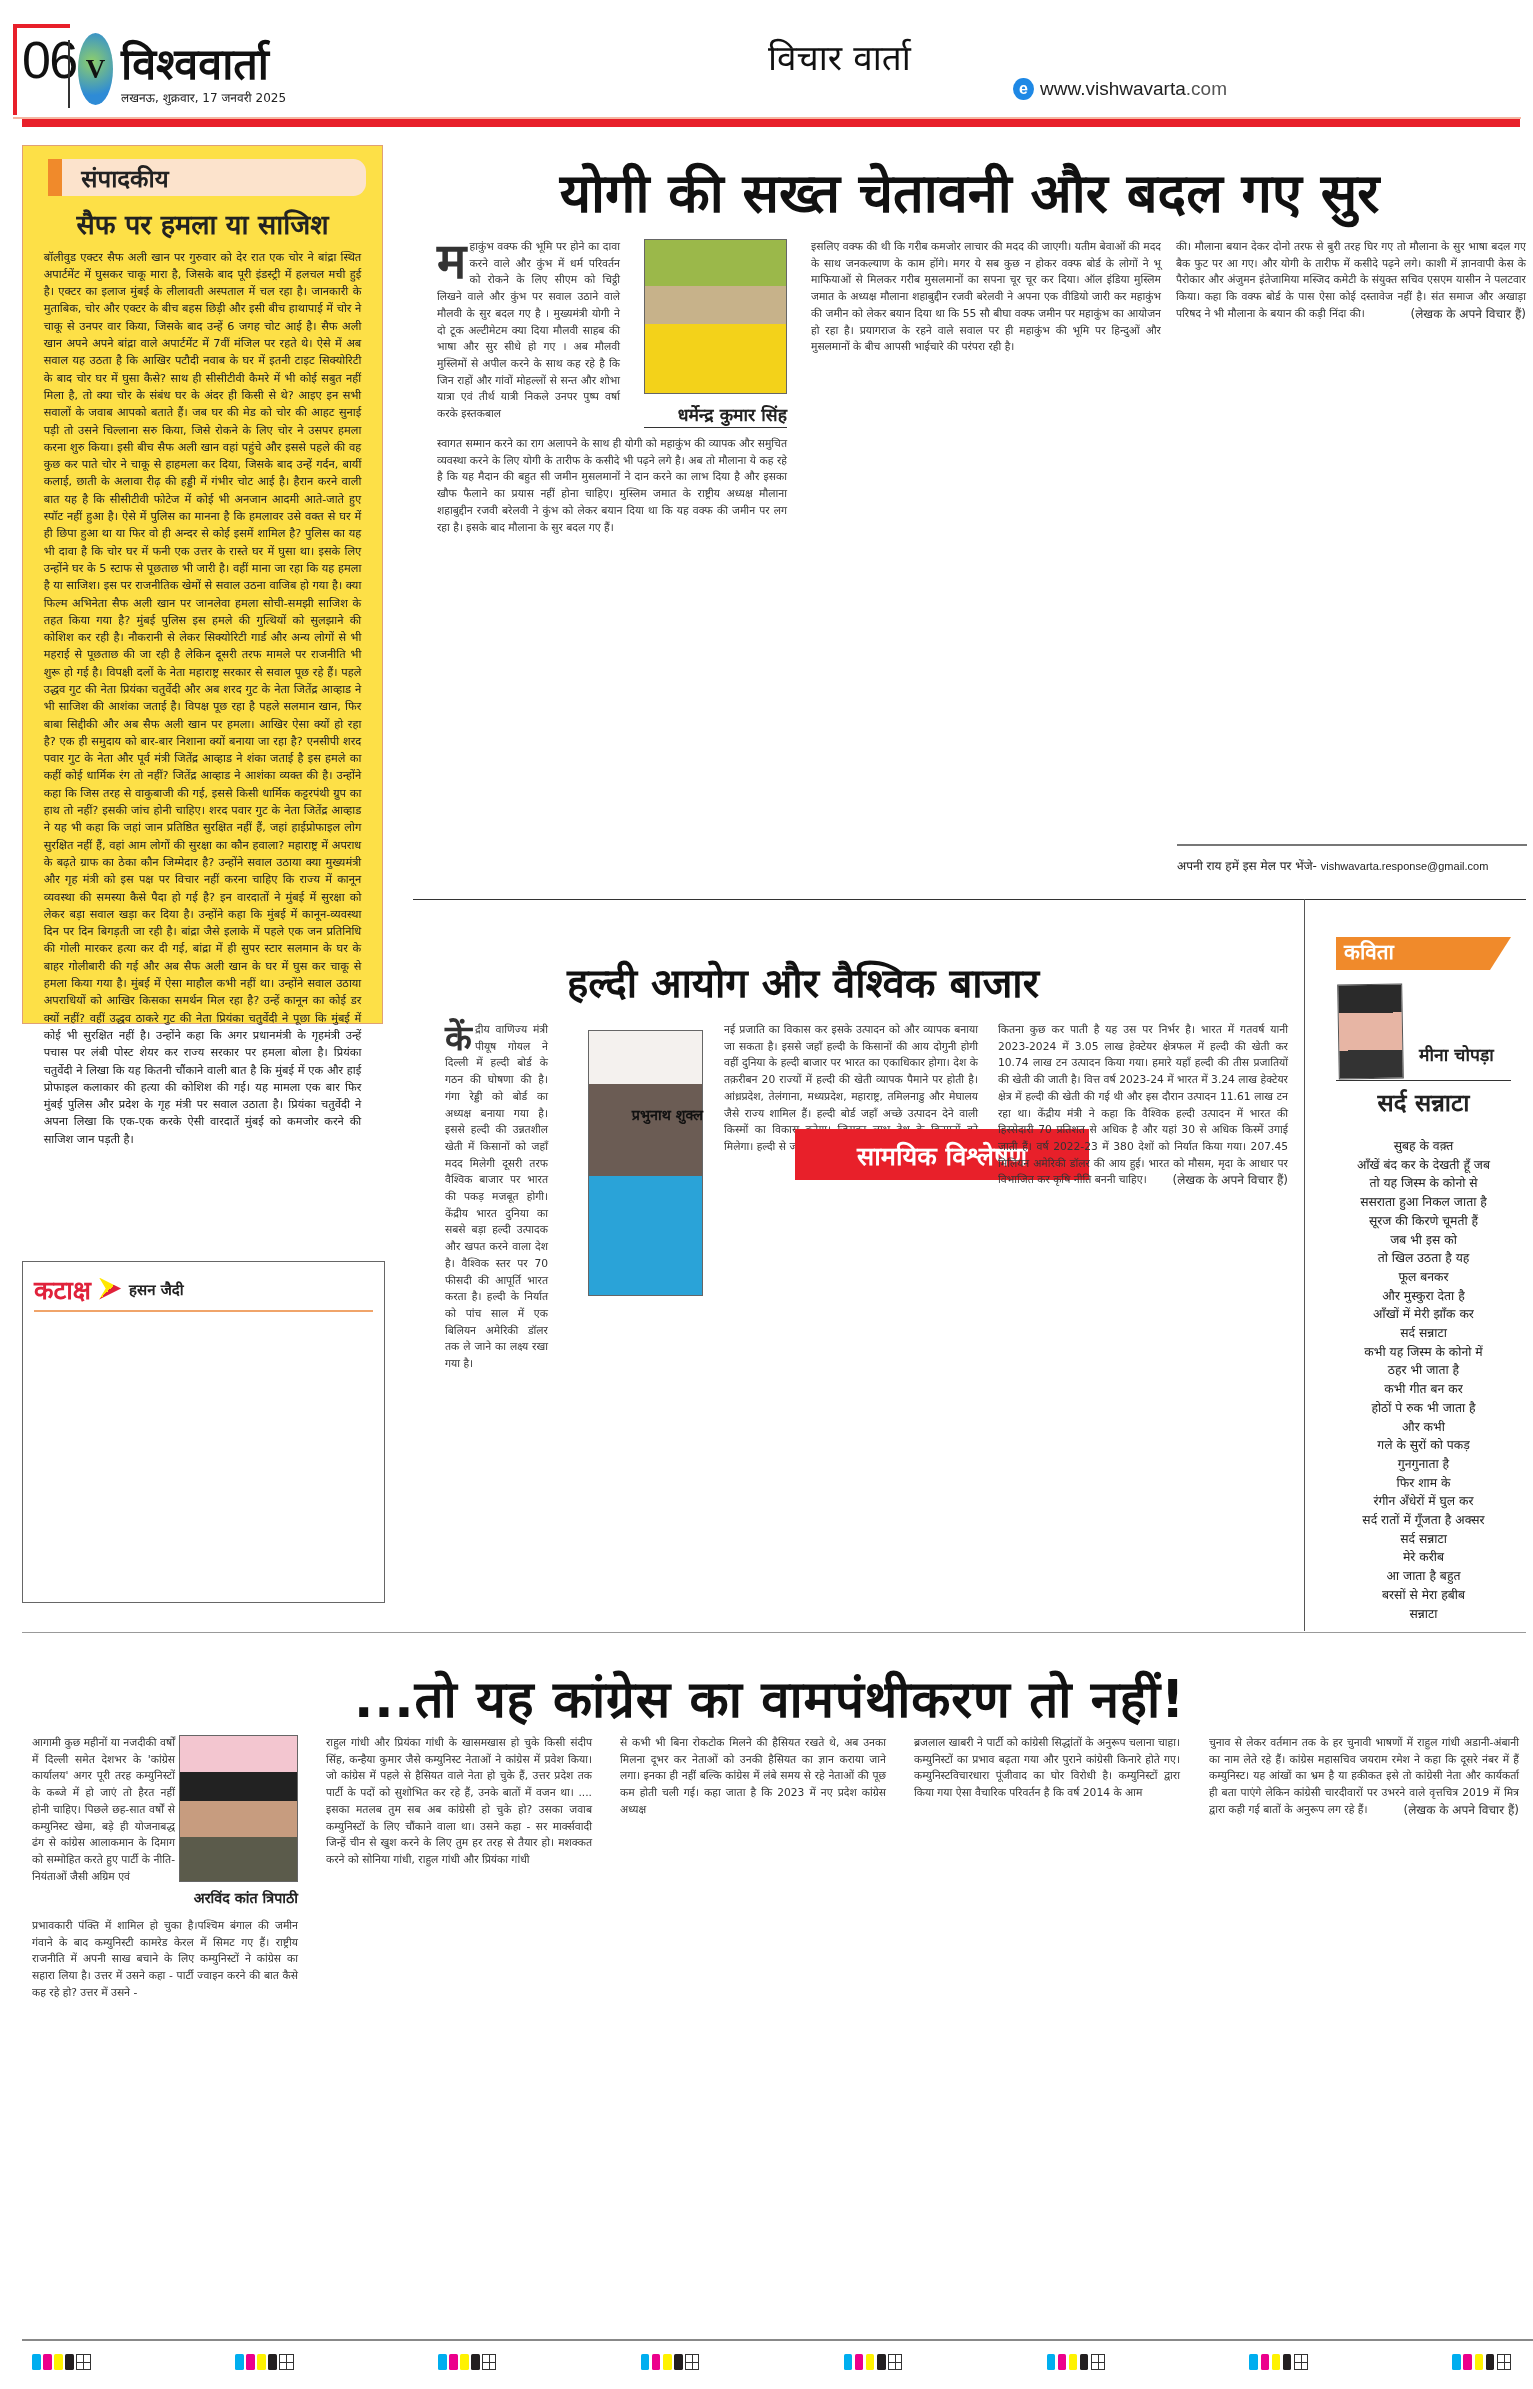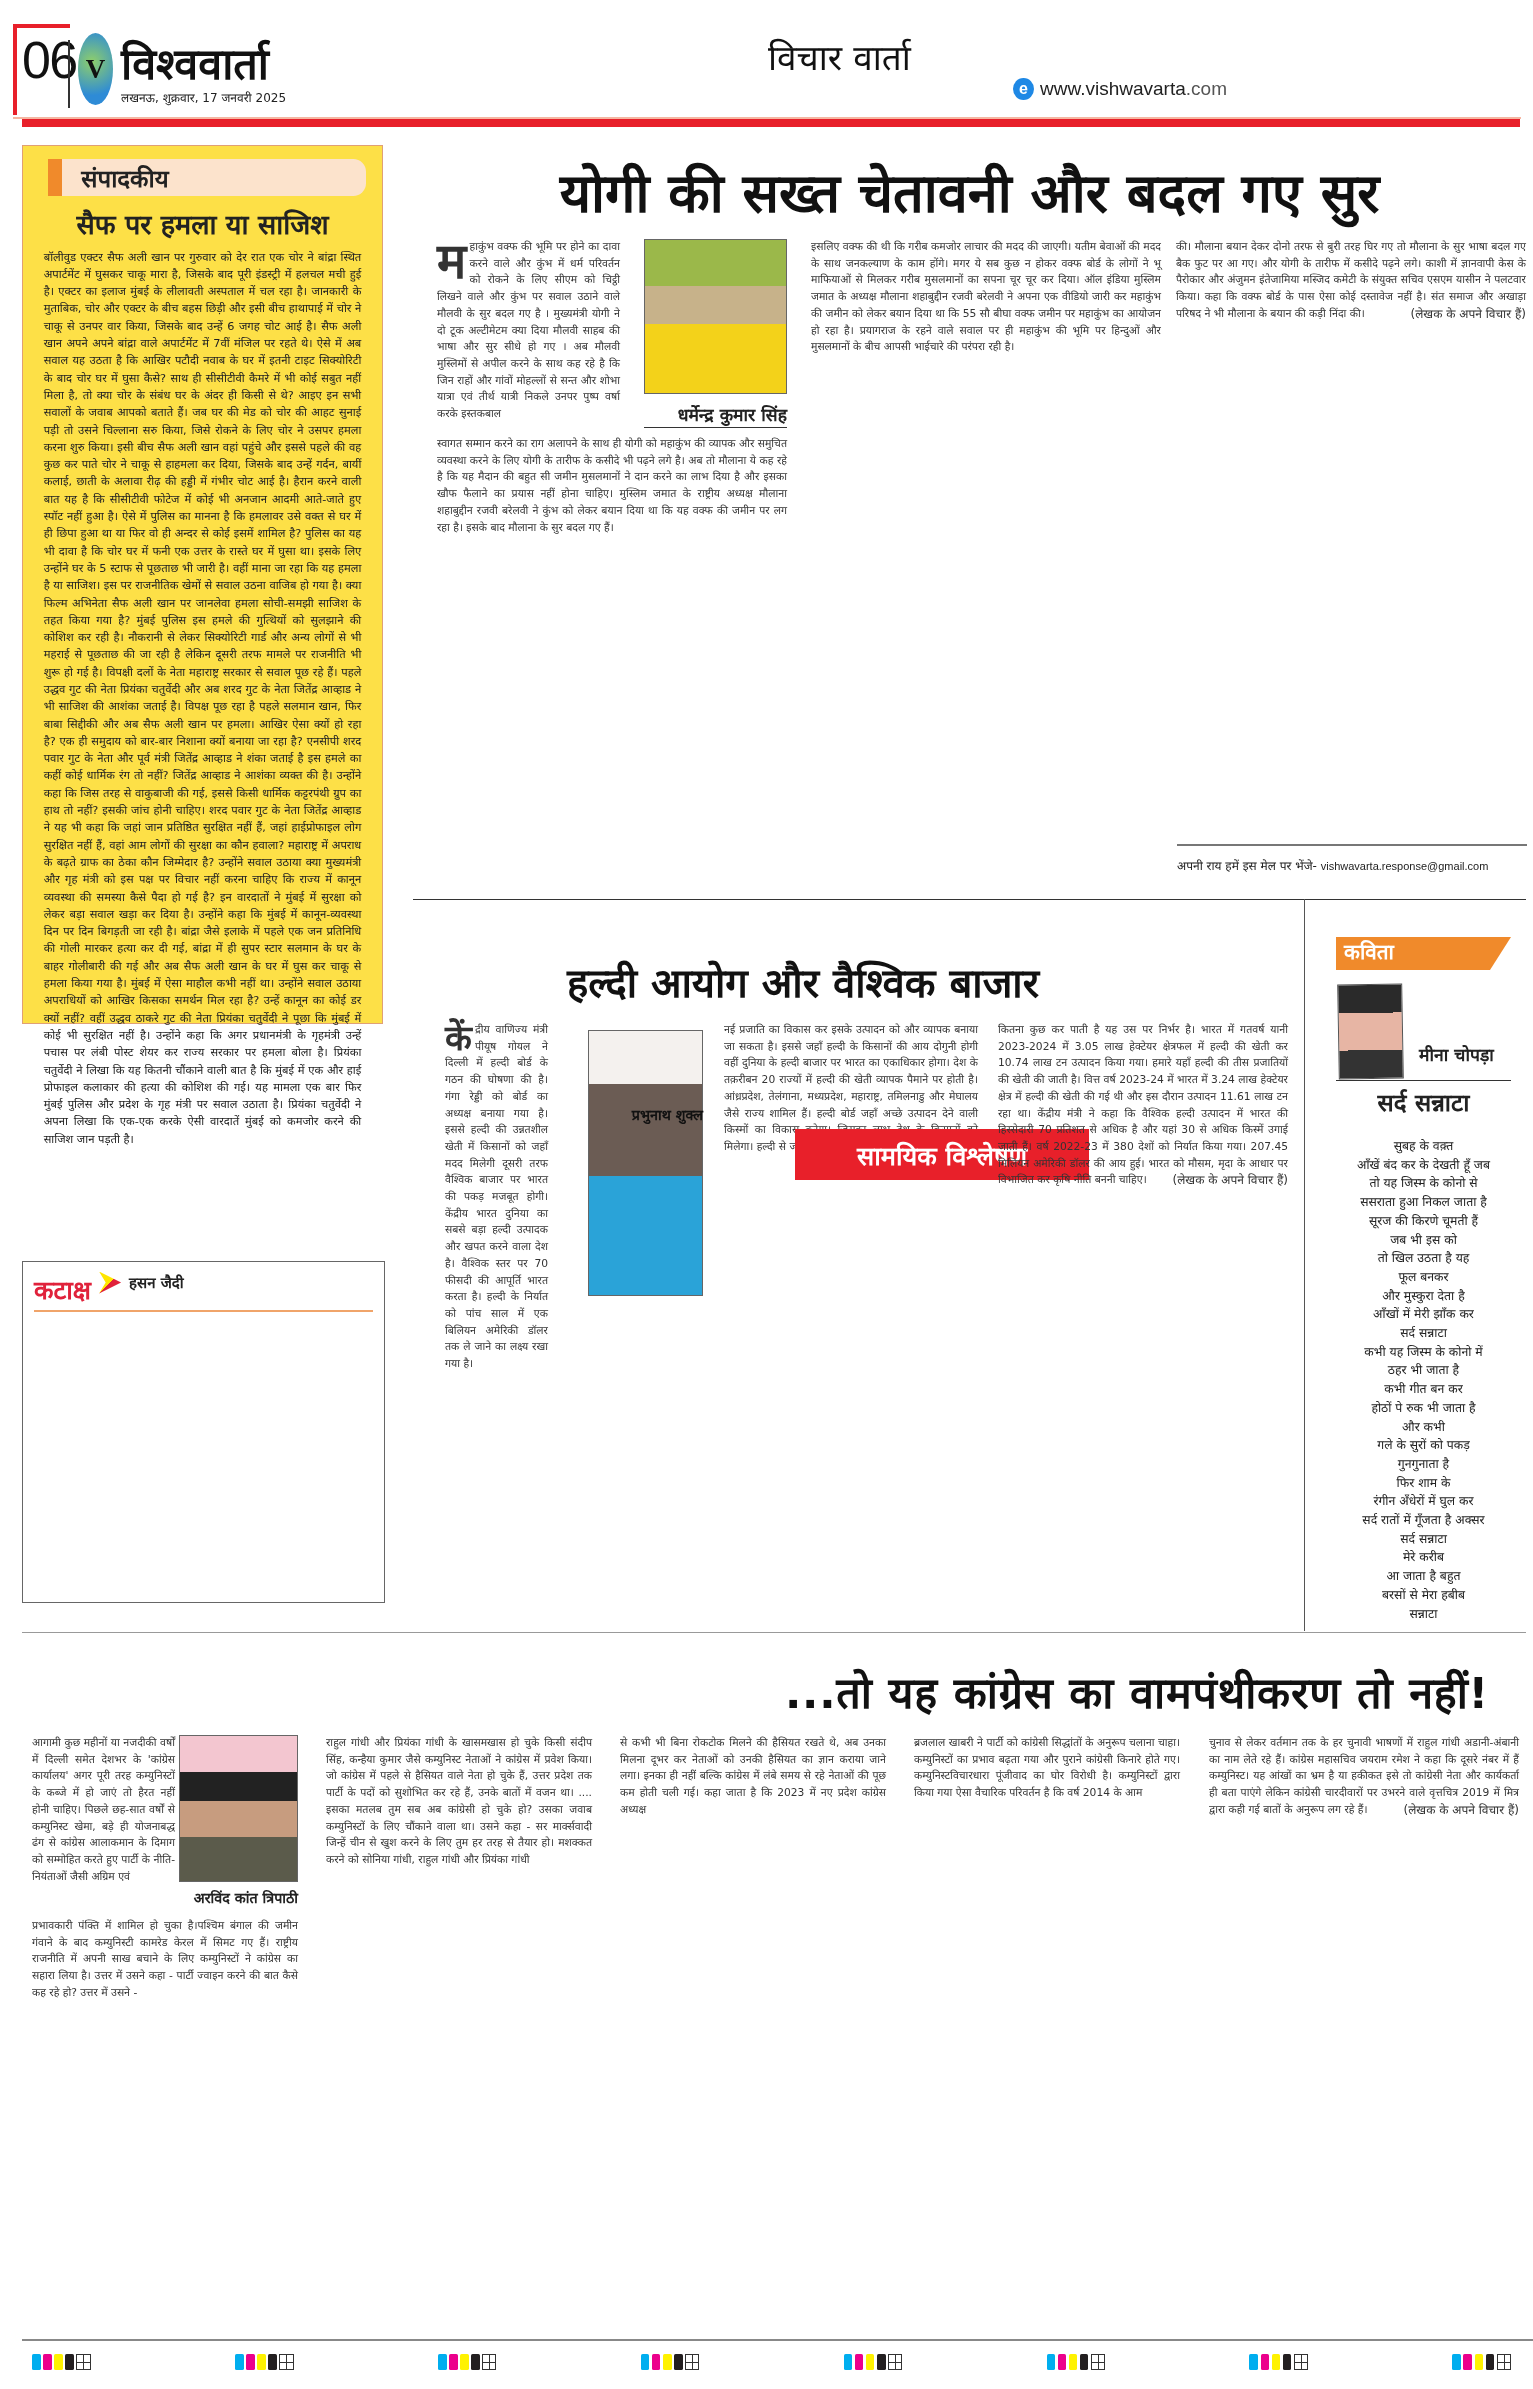--- a/index.html
+++ b/index.html
@@ -19,21 +19,21 @@
   .red-bar { left: 22px; top: 119px; width: 1498px; height: 8px; background: #e8202a; }
 
   
   .editorial { left: 22px; top: 145px; width: 361px; height: 879px; border: 0.8px solid #e0a075; background: #fde047; padding: 12.7px 14.3px; }
   .ed-tag { width: 318px; height: 37px; background: #fce3cc; border-radius: 0 12.7px 12.7px 0; border-left: 14.3px solid #f08a2b; display:flex; align-items:center; padding-left: 19px; font-size: 24px; font-weight: bold; margin: 0 0 9.5px 11px; }
   .ed-head { font-size: 27px; font-weight: bold; text-align: center; margin: 6.4px 0 6.4px; }
   .ed-body { font-size: 11.3px; line-height: 17.3px; text-align: justify; padding: 0 6.4px; }
 
   
   .cartoon { left: 22px; top: 1261px; width: 363px; height: 342px; border: 0.8px solid #666; padding: 9.5px 11px; }
-  .kataksh { display:flex; align-items:flex-start; gap: 8px; }
+  .kataksh { display:flex; align-items:center; gap: 8px; }
   .kataksh-label { color: #e0223b; font-size: 25.4px; font-weight: bold; }
   .chev { width: 22px; height: 22px; background: linear-gradient(135deg, #ffe600 50%, #e0223b 50%); clip-path: polygon(0 0, 100% 50%, 0 100%, 30% 50%); }
   .kataksh-author { font-size: 15px; font-weight: bold; }
   .kataksh-rule { height: 1.6px; background: #f0a46a; margin: 4.8px 0 9.5px; position: relative; }
   .cartoon-frame { position: relative; width: 329px; height: 274px; border: 0.8px solid #222; background: linear-gradient(#fff, #eef5fb); margin-left: 3.2px; overflow: hidden; }
   .cartoon-frame .corner1 { position:absolute; left:-6.4px; top:-6.4px; width:19px; height:19px; border-left:6.4px solid #f08a2b; border-top:6.4px solid #f08a2b; }
   .cartoon-caption { position:absolute; left: 111px; top: 14.3px; font-size: 14.3px; font-weight: bold; }
   .cart-cake { position:absolute; left: 64px; top: 199px; width: 87px; height: 56px; background: linear-gradient(#f6b832 0 20%, #e44 20% 40%, #f5a06a 40% 55%, #b7d3a0 55% 70%, #e44 70%); border-radius: 6.4px; }
   .cart-elephant { position:absolute; left: 135px; top: 72px; width: 151px; height: 143px; background: #f3e6dc; border: 1.6px solid #333; border-radius: 50% 50% 40% 40%; }
   .cart-shirt { position:absolute; left: 207px; top: 111px; width: 111px; height: 103px; background: #e23a2a; border-radius: 40% 60% 10% 10%; }
@@ -62,21 +62,21 @@
 
   
   .kavita-tag { left: 1336px; top: 937px; width: 175px; height: 33px; background: #f08a2b; color:#fff; font-size: 20.7px; font-weight:bold; padding-left: 8px; clip-path: polygon(0 0, 100% 0, 88% 100%, 0 100%); }
   .poet-photo { left: 1338px; top: 984px; width: 65px; height: 95px; background: linear-gradient(180deg, #2a2a2a 0 30%, #e7b5a4 30% 70%, #333 70%); border: 0.8px solid #555; transform: rotate(-1deg); }
   .poet-name { left: 1419px; top: 1042px; font-size: 17.5px; font-weight: bold; }
   .poem-rule { left: 1336px; top: 1080px; width: 175px; height: 0.8px; background:#333; }
   .poem-title { left: 1336px; top: 1085px; width: 175px; text-align:center; font-size: 24px; font-weight: bold; }
   .poem { left: 1336px; top: 1137px; width: 175px; text-align: center; font-size: 12.3px; line-height: 18.7px; }
 
   
-  .bottom-head { left: 20px; top: 1662px; width: 1469px; text-align:right; font-size: 43px; font-weight:bold; color:#111; letter-spacing: 0.8px; }
+  .bottom-head { left: 35px; top: 1662px; width: 1469px; text-align:center; font-size: 51px; font-weight:bold; color:#111; letter-spacing: 0.8px; }
   .photo-man3 { background: linear-gradient(180deg, #f3c6d0 0 25%, #222 25% 45%, #c79c7f 45% 70%, #5b5b4b 70%); }
 
   
   .reg-rule { left: 22px; top: 2339px; width: 1511px; height: 2.4px; background: #888; }
   .regmarks { left: 24px; top: 2346px; width: 1495px; height: 32px; display:flex; justify-content: space-between; align-items:center; padding: 0 8px; }
   .regmark { display:flex; gap: 2.4px; align-items:center; }
   .sw { width: 8.7px; height: 16px; border-radius: 1.6px; }
   .sw.c { background:#00aeef; } .sw.m { background:#ec008c; } .sw.y { background:#fff200; } .sw.k { background:#231f20; }
   .cross { width: 14.3px; height: 16px; border: 0.8px solid #333; position:relative; }
   .cross::before { content:""; position:absolute; left:50%; top:0; width:0.8px; height:100%; background:#333; }

